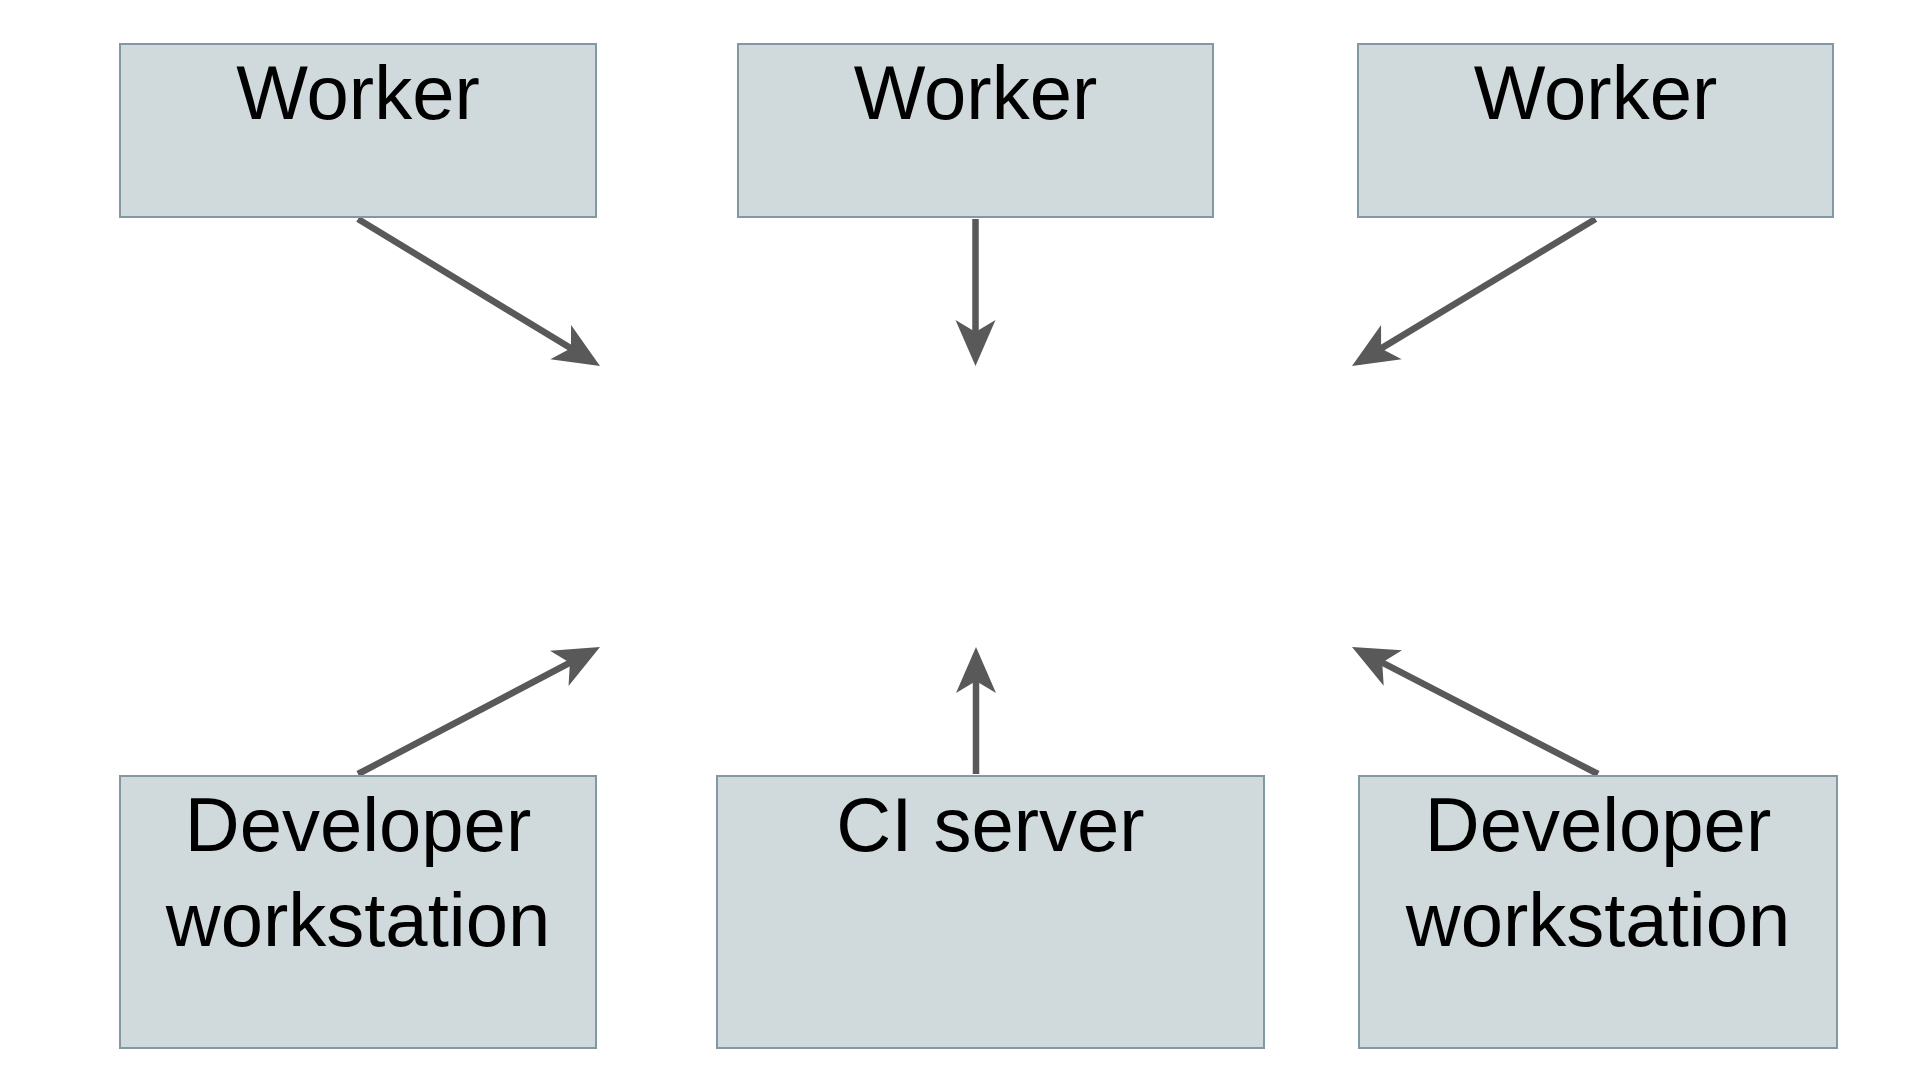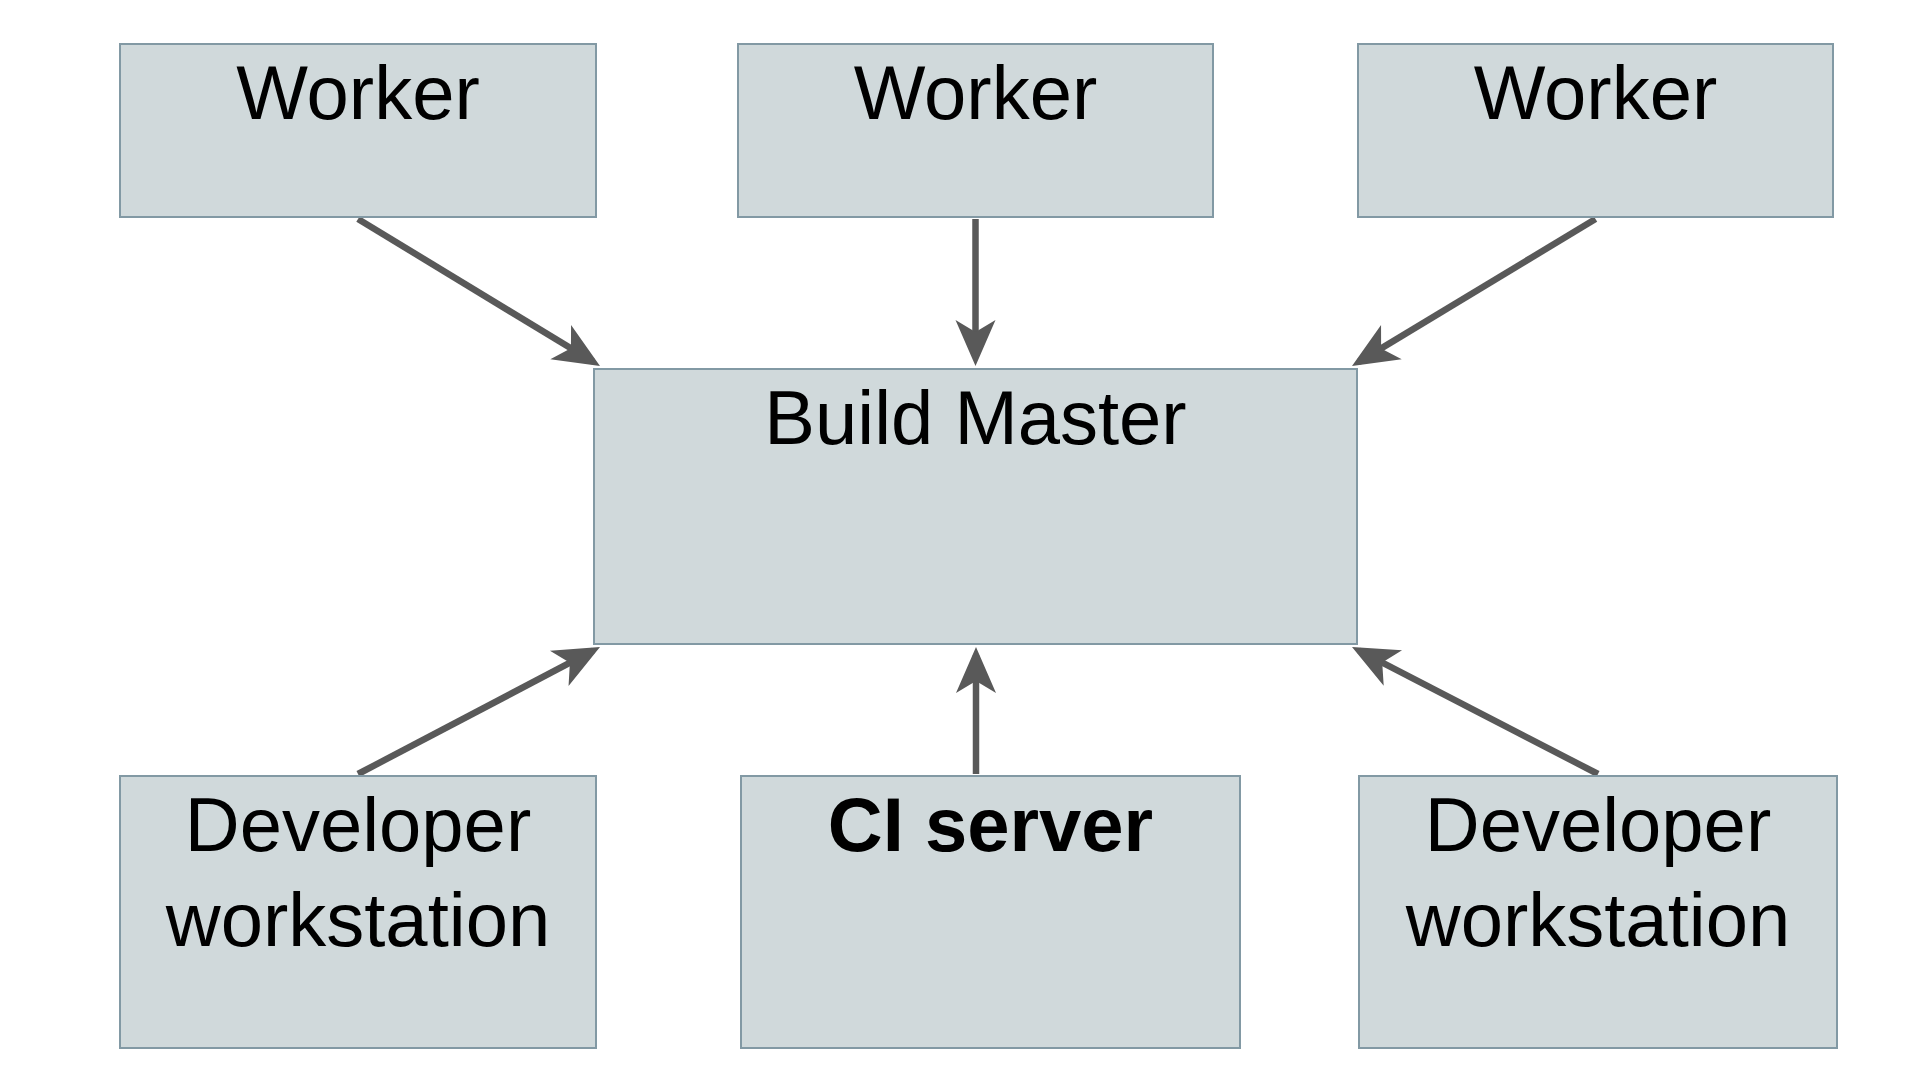--- a/index.html
+++ b/index.html
@@ -43,21 +43,21 @@
     font-size: 76px;
     line-height: 1.25;
     padding: 0 8px;
   }
   
   #n-worker1      { left: 119px;  top: 43px;  width: 478px; height: 175px; }
   #n-worker2      { left: 737px;  top: 43px;  width: 477px; height: 175px; }
   #n-worker3      { left: 1357px; top: 43px;  width: 477px; height: 175px; }
   #n-build_master { left: 593px;  top: 368px; width: 765px; height: 277px; }
   #n-devws1       { left: 119px;  top: 775px; width: 478px; height: 274px; }
-  #n-ci_server    { left: 740px;  top: 775px; width: 501px; height: 274px; font-weight: bold; }
+  #n-ci_server    { left: 716px;  top: 775px; width: 549px; height: 274px; }
   #n-devws2       { left: 1358px; top: 775px; width: 480px; height: 274px; }
 </style>
 </head>
 <body>
 
 <div class="canvas">
 
   <svg class="edges" id="edges-svg" viewBox="0 0 1910 1090" xmlns="http://www.w3.org/2000/svg">
     <defs>
       <marker id="arrowhead" markerUnits="userSpaceOnUse" markerWidth="48" markerHeight="42" refX="38" refY="20" orient="auto" style="overflow:visible">
@@ -77,23 +77,20 @@
   </div>
 
   <div class="node" id="n-worker2">
     <span>Worker</span>
   </div>
 
   <div class="node" id="n-worker3">
     <span>Worker</span>
   </div>
 
-  <div class="node" id="n-build_master">
-    <span>Build Master</span>
-  </div>
 
   <div class="node" id="n-devws1">
     <span>Developer workstation</span>
   </div>
 
   <div class="node" id="n-ci_server">
     <span>CI server</span>
   </div>
 
   <div class="node" id="n-devws2">

